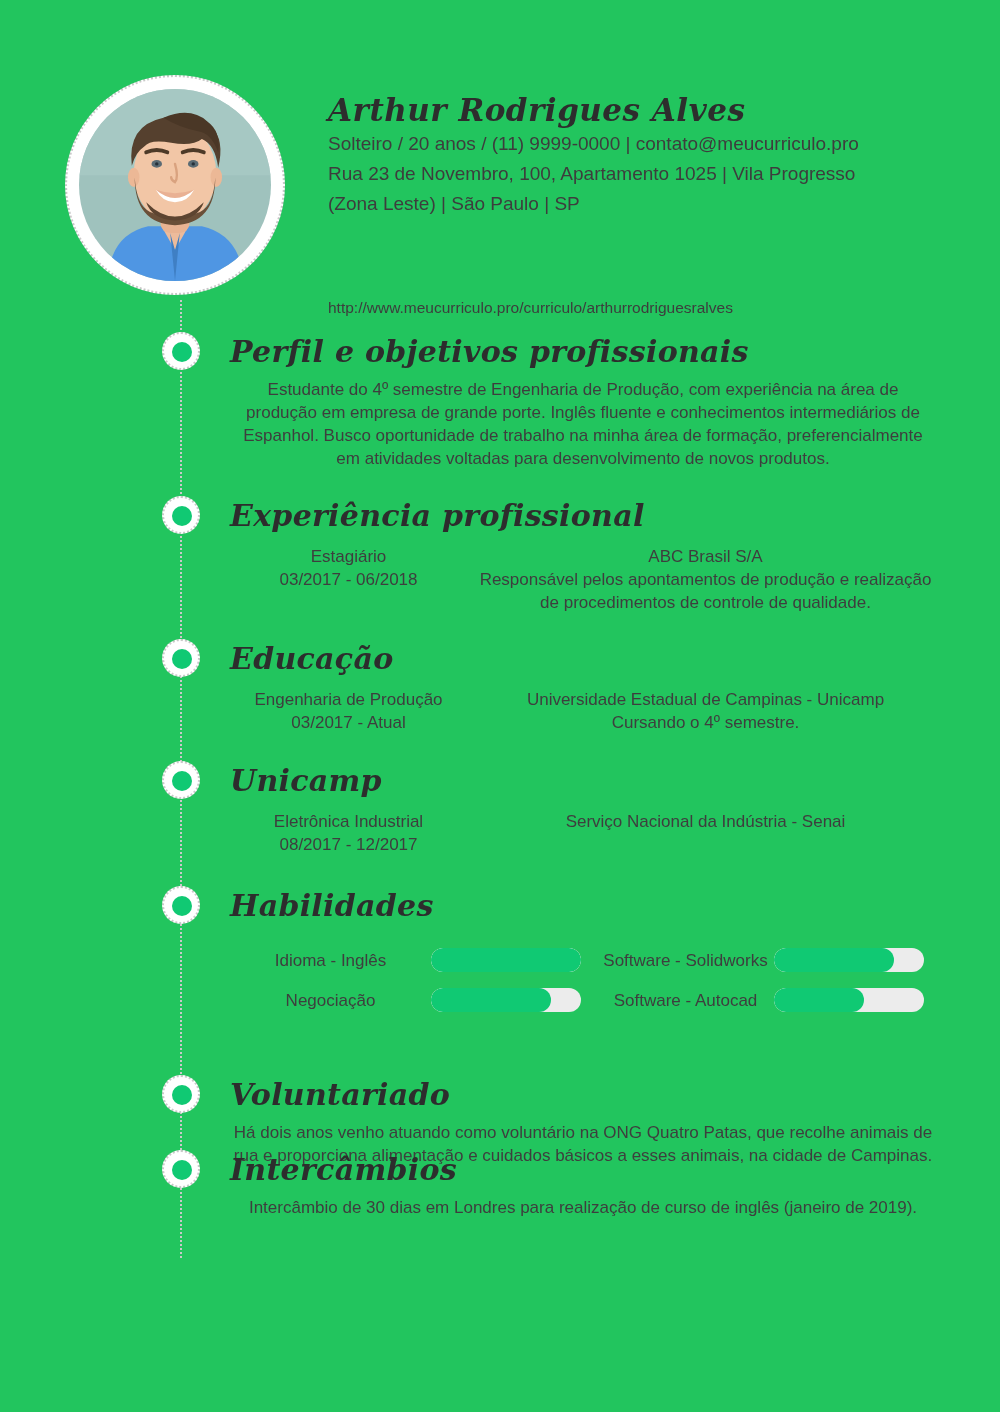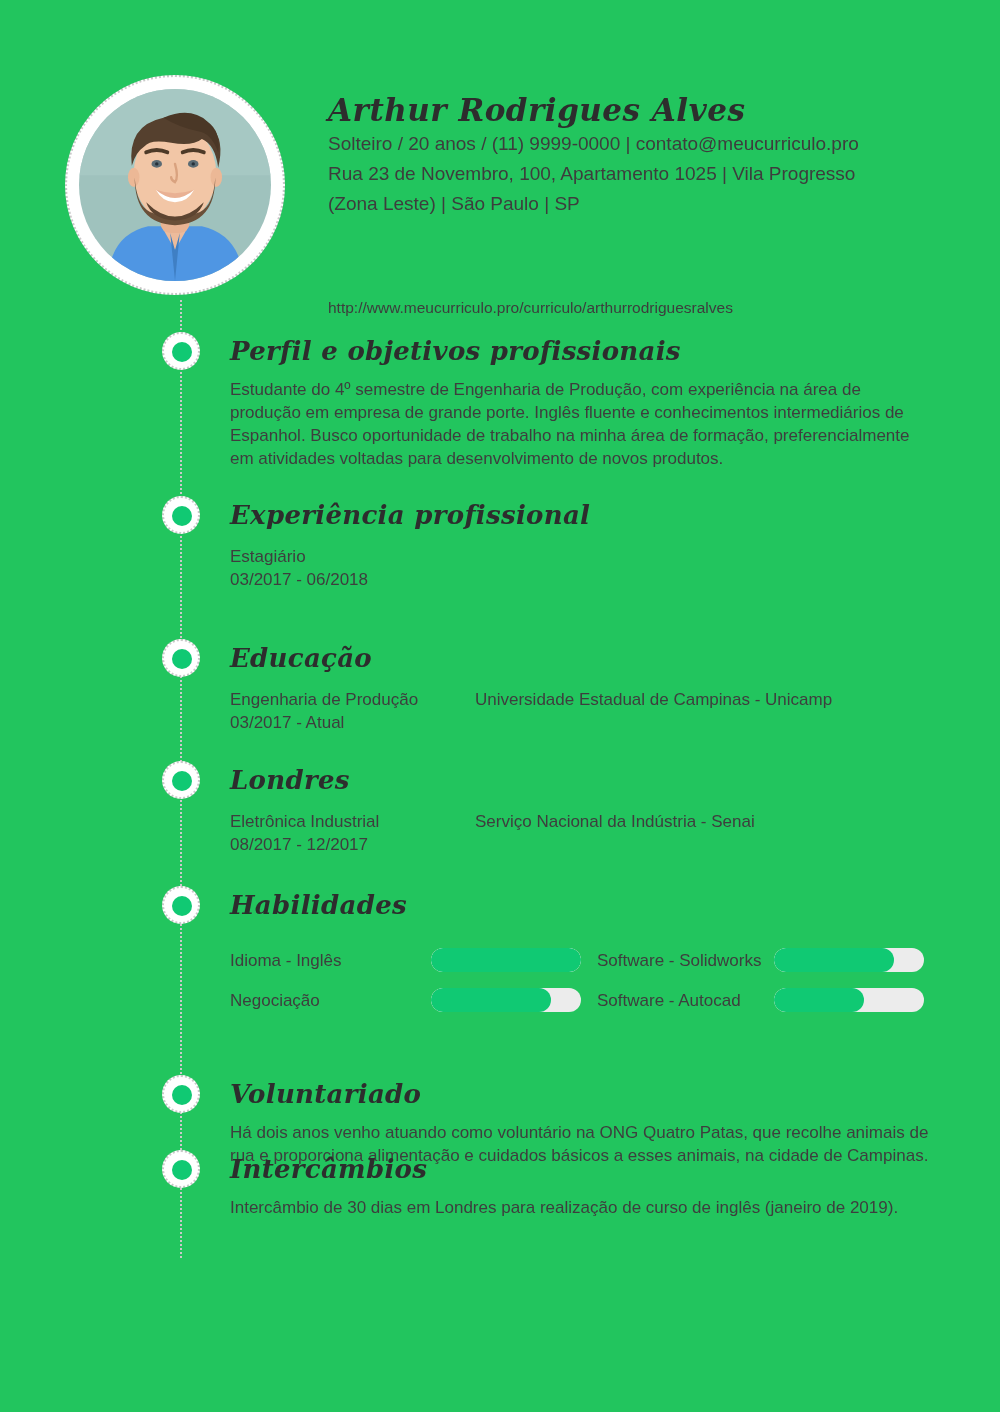--- a/index.html
+++ b/index.html
@@ -95,30 +95,31 @@
     background: #10c973;
   }
   .section-title {
     margin-left: 68px;
     height: 38px;
     display: flex;
     align-items: center;
     font-family: "DejaVu Serif", serif;
     font-style: italic;
     font-weight: bold;
-    font-size: 26px;
+    font-size: 30px;
     color: #2d2d2d;
     letter-spacing: 0.3px;
   }
   .section-body {
     margin-left: 68px;
     width: 706px;
     font-size: 17px;
     line-height: 23px;
     color: #3e3e3e;
+    text-align: center;
   }
   .para { margin-top: 8px; }
   .two-col { display: flex; margin-top: 11px; gap: 8px; }
   .col-left { width: 237px; flex: 0 0 237px; }
   .col-right { flex: 1; }
   
   .skills-grid {
     margin-top: 24px;
     display: grid;
     grid-template-columns: 351px 327px;
@@ -208,44 +209,49 @@
   <div class="section" style="top:496px">
     <div class="marker">
         <div class="dot"></div>
       </div>
     <div class="section-title">Experiência profissional</div>
     <div class="section-body two-col">
       <div class="col-left">
         <div>Estagiário</div>
         <div>03/2017 - 06/2018</div>
       </div>
+      <div class="col-right">
+        <div>ABC Brasil S/A</div>
+        <div>Responsável pelos apontamentos de produção e realização de procedimentos de controle de qualidade.</div>
+      </div>
     </div>
   </div>
 
   <div class="section" style="top:639px">
     <div class="marker">
         <div class="dot"></div>
       </div>
     <div class="section-title">Educação</div>
     <div class="section-body two-col">
       <div class="col-left">
         <div>Engenharia de Produção</div>
         <div>03/2017 - Atual</div>
       </div>
       <div class="col-right">
         <div>Universidade Estadual de Campinas - Unicamp</div>
+        <div>Cursando o 4º semestre.</div>
       </div>
     </div>
   </div>
 
   <div class="section" style="top:761px">
     <div class="marker">
         <div class="dot"></div>
       </div>
-    <div class="section-title">Londres</div>
+    <div class="section-title">Unicamp</div>
     <div class="section-body two-col">
       <div class="col-left">
         <div>Eletrônica Industrial</div>
         <div>08/2017 - 12/2017</div>
       </div>
       <div class="col-right">
         <div>Serviço Nacional da Indústria - Senai</div>
       </div>
     </div>
   </div>

